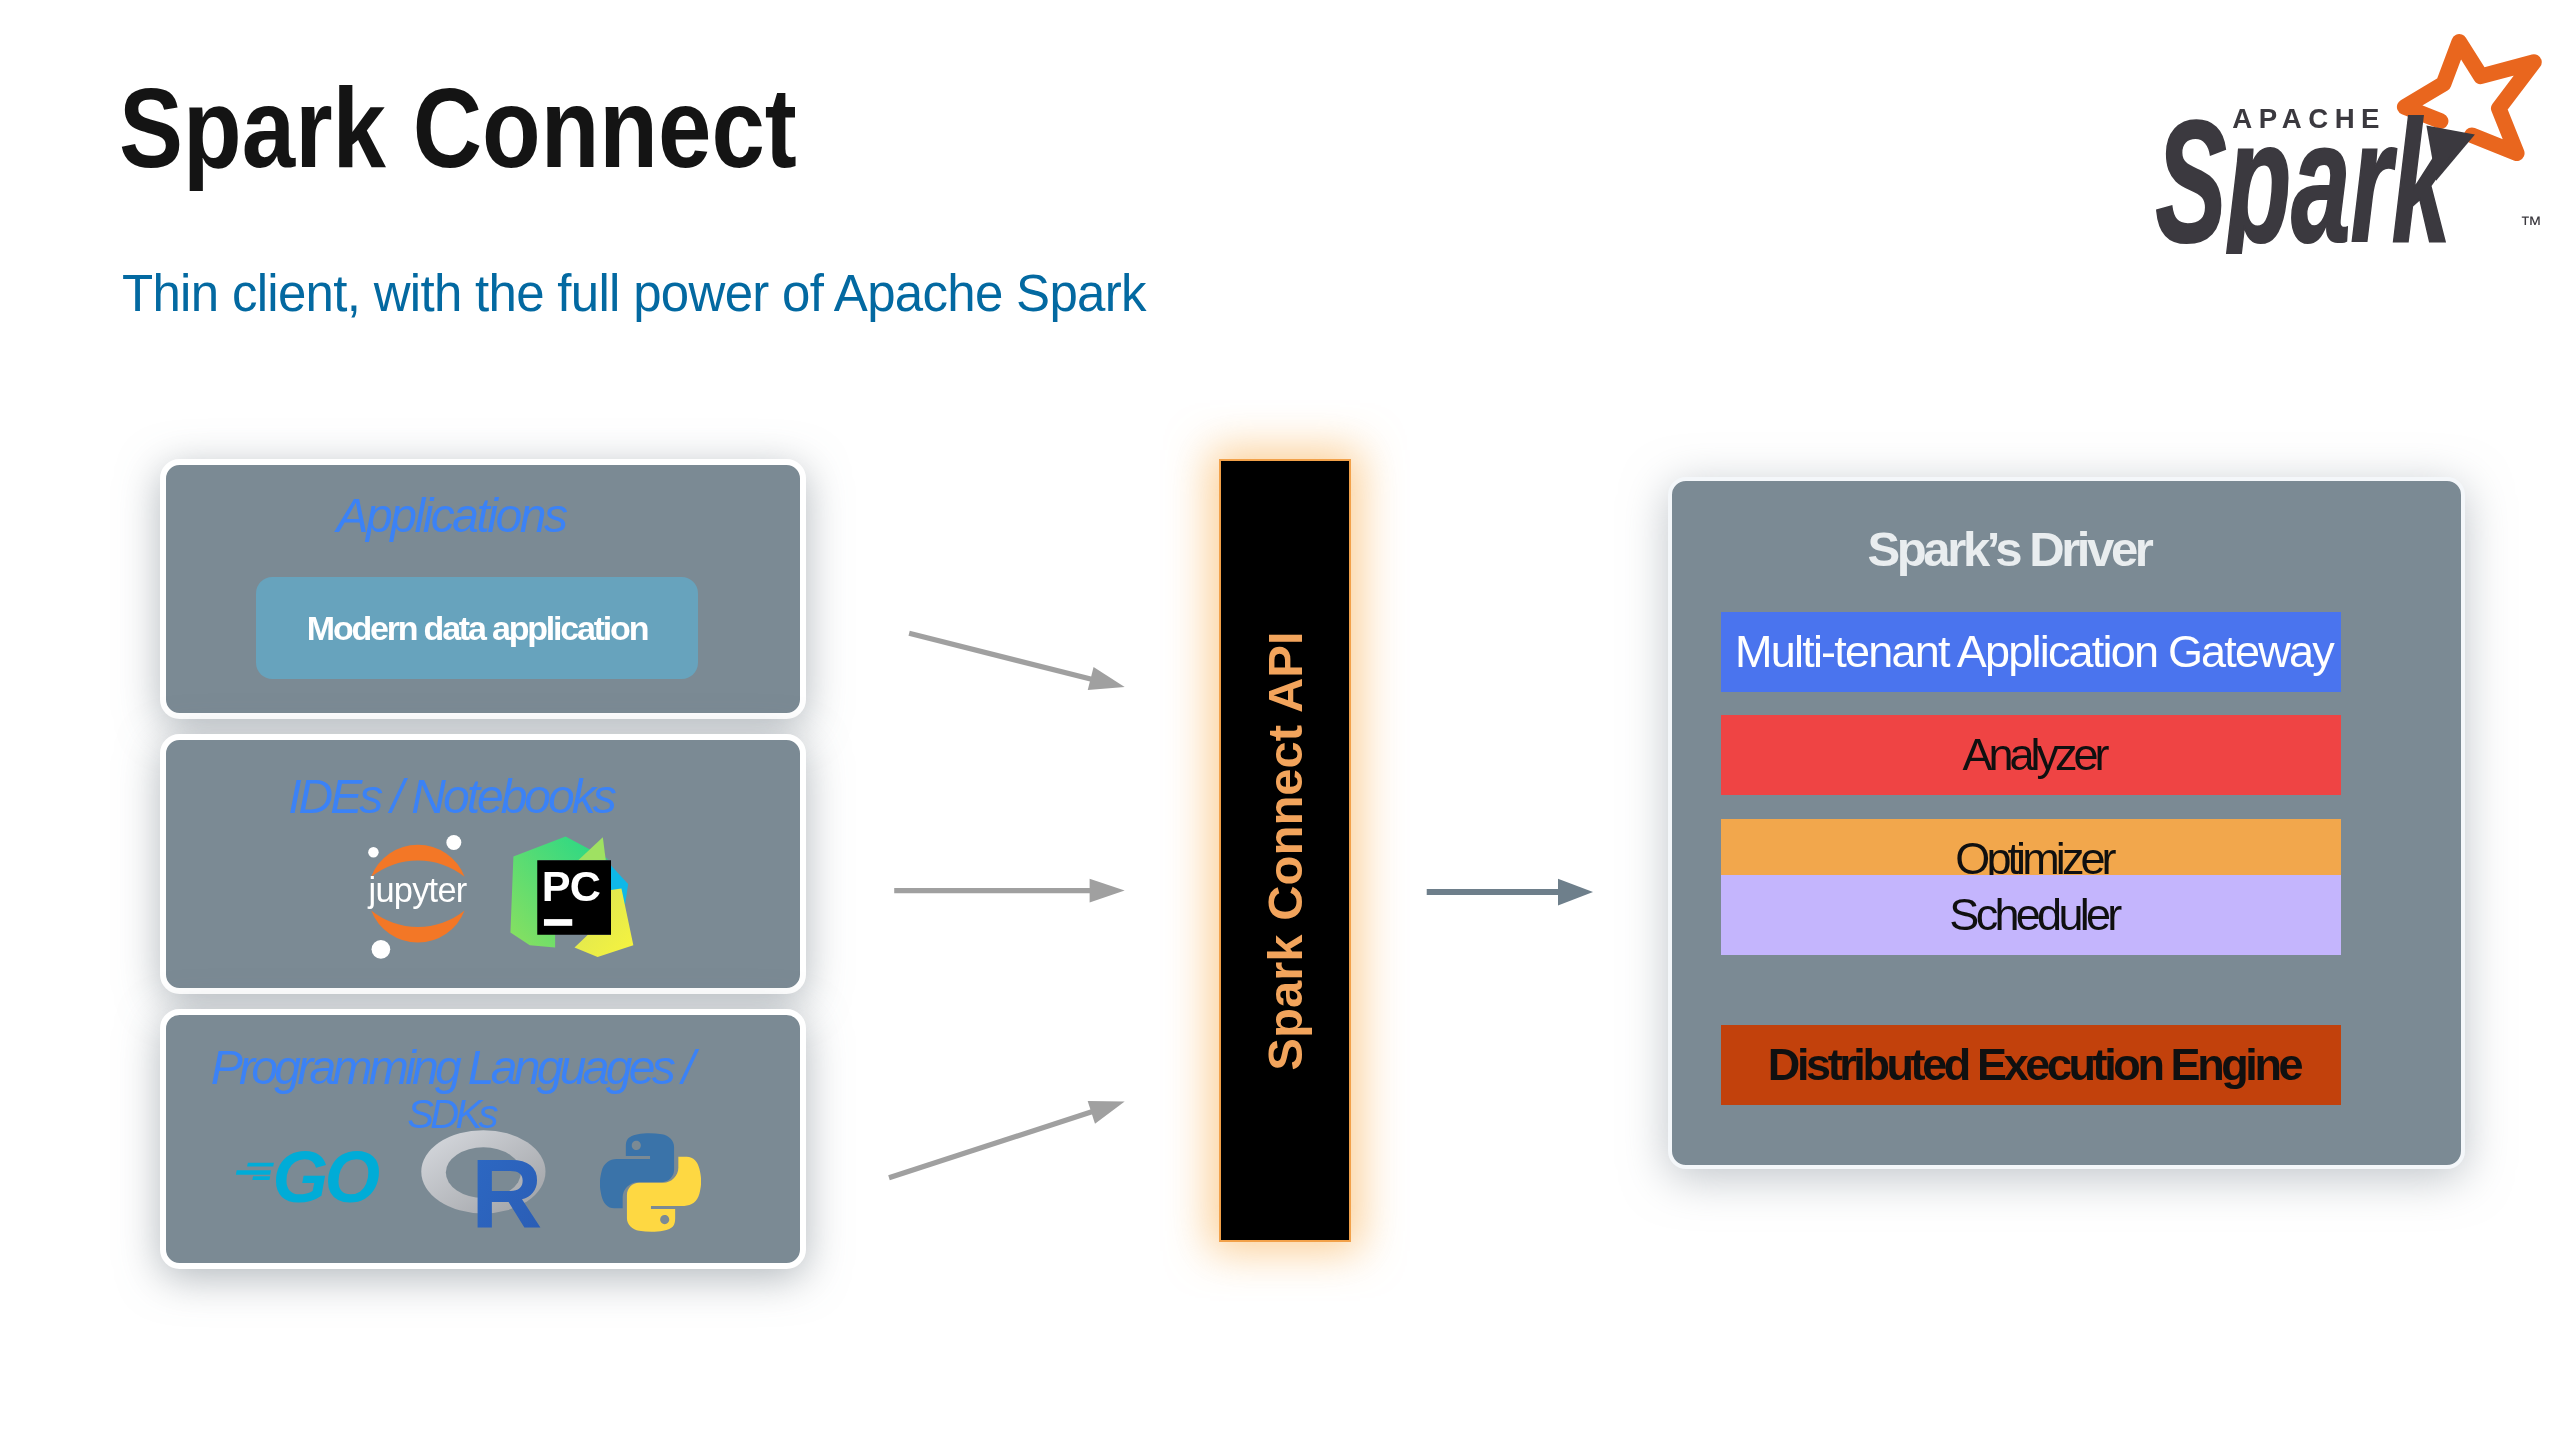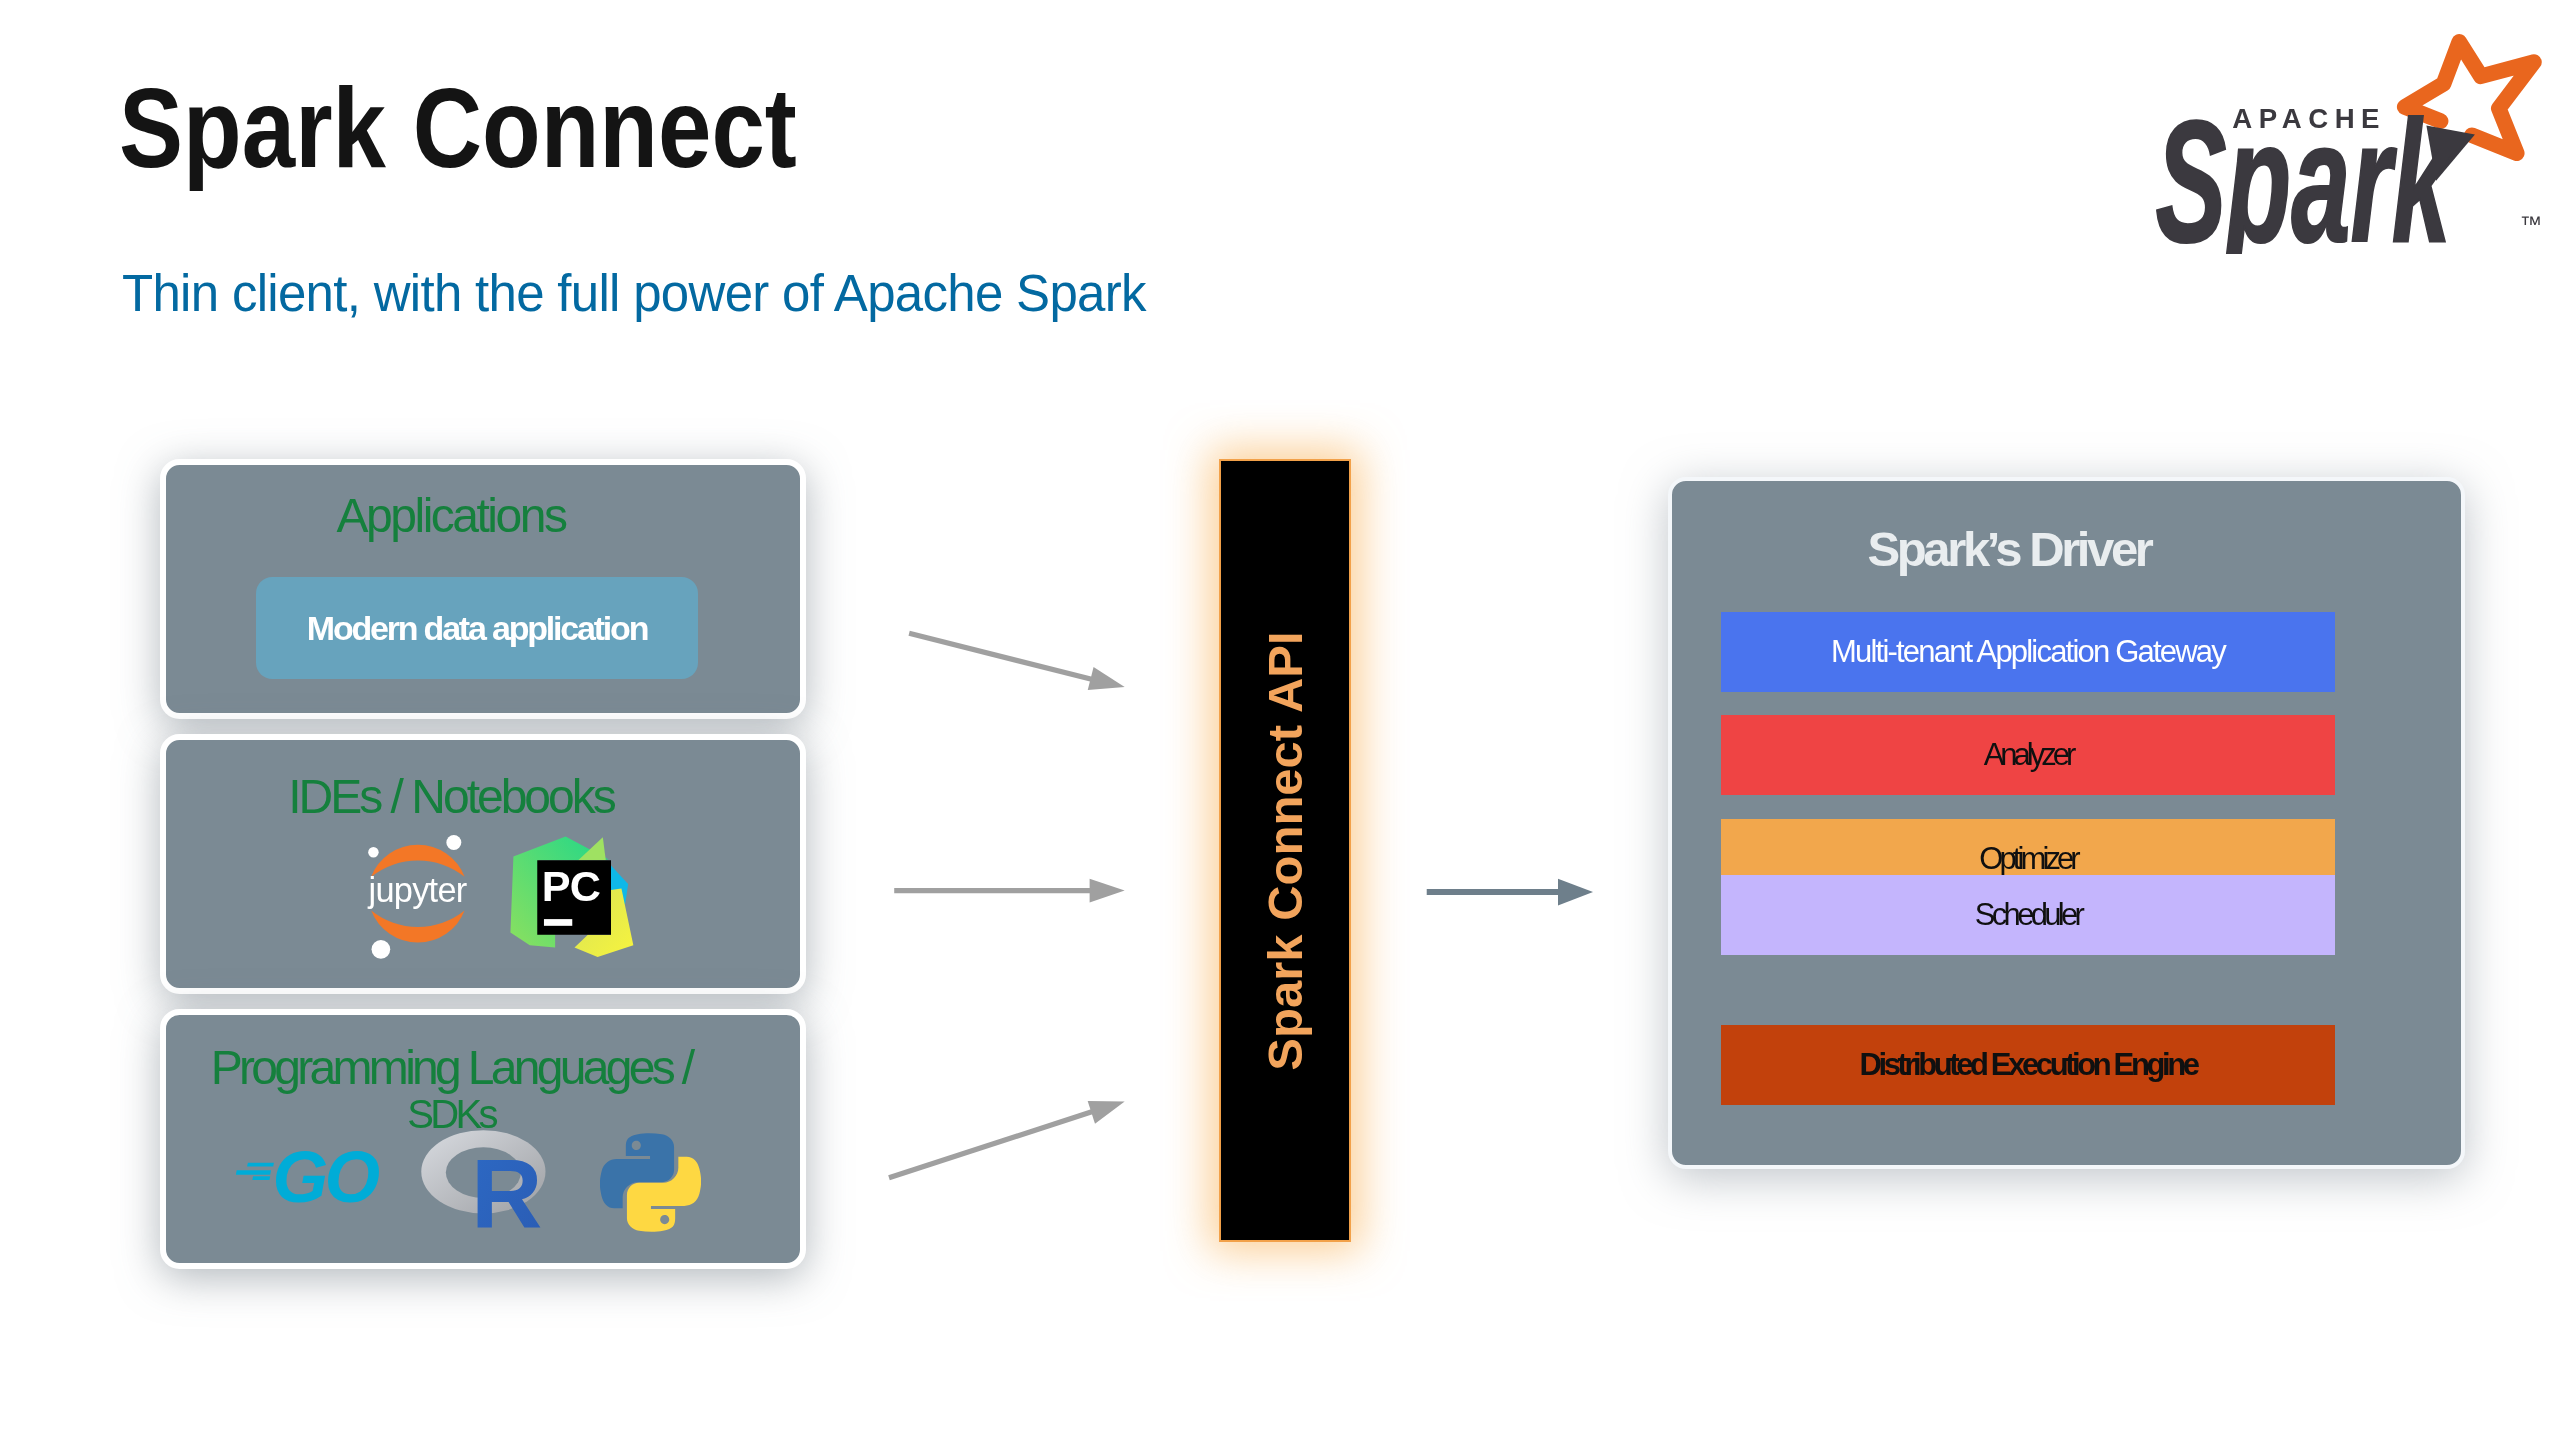--- a/index.html
+++ b/index.html
@@ -4,30 +4,30 @@
 <style>
 html,body{margin:0;padding:0;}
 body{width:2576px;height:1447px;background:#ffffff;font-family:"Liberation Sans",sans-serif;position:relative;overflow:hidden;}
 .abs{position:absolute;}
 #title{position:absolute;left:119px;top:63px;font-size:113px;font-weight:bold;color:#141414;letter-spacing:0;transform:scaleX(0.85);transform-origin:0 0;white-space:nowrap;}
 #subtitle{position:absolute;left:122px;top:264px;font-size:51px;color:#0369a1;letter-spacing:-0.7px;white-space:nowrap;}
 .gbox{position:absolute;left:160px;width:634px;height:248px;background:#7b8a94;border:6px solid #ffffff;border-radius:19.4px;box-shadow:0 9px 41px rgba(115,125,135,.55);}
 #b1{top:459px;}
 #b2{top:734px;}
 #b3{top:1009px;}
-.btitle{position:absolute;width:582px;text-align:center;color:#15803d;font-size:48px;}
+.btitle{position:absolute;width:582px;text-align:center;color:#3b82f6;font-size:48px;font-style:italic;}
 #t1{left:160px;top:488px;letter-spacing:-2.5px;}
 #t2{left:160px;top:769px;letter-spacing:-3px;}
 #t3{left:160px;top:1046px;letter-spacing:-3.7px;line-height:44px;}
 #mda{position:absolute;left:256px;top:577px;width:442px;height:102px;background:#67a3bd;border-radius:16.4px;display:flex;align-items:center;justify-content:center;color:#ffffff;font-weight:bold;font-size:34px;letter-spacing:-2.2px;text-align:right;}
 #bar{position:absolute;left:1219px;top:459px;width:128px;height:779px;background:#000000;border:2.2px solid #f2a149;box-shadow:0 0 41px 10.4px rgba(247,166,60,.55);display:flex;align-items:center;justify-content:center;}
 #bar span{transform:rotate(-90deg);white-space:nowrap;color:#f2a45c;font-weight:bold;font-size:49px;}
 #rbox{position:absolute;left:1668px;top:477px;width:797px;height:692px;background:#7b8a94;border:4.5px solid #f4f7fa;border-radius:18px;box-shadow:0 9px 45px rgba(130,140,150,.5);box-sizing:border-box;}
 #rtitle{position:absolute;left:1668px;top:521px;width:682px;text-align:center;color:#e9edef;font-size:49px;font-weight:bold;letter-spacing:-3.4px;}
-.row{position:absolute;left:1721px;width:614px;height:80px;display:flex;align-items:center;justify-content:center;font-size:31px;color:#101010;}
+.row{position:absolute;left:1721px;width:614px;height:80px;display:flex;align-items:center;justify-content:center;font-size:45px;color:#101010;padding-left:6px;}
 #r1{top:612px;background:#4a74ee;color:#ffffff;letter-spacing:-1.8px;}
 #r2{top:715px;background:#ef4444;letter-spacing:-4px;}
 #r3{top:819px;background:#f2a74c;letter-spacing:-3.9px;}
 #r4{top:875px;background:#c4b5fd;letter-spacing:-3.7px;}
 #r5{top:1025px;background:#c2410c;letter-spacing:-3.4px;font-weight:bold;}
 </style>
 </head>
 <body>
 <div id="title">Spark Connect</div>
 <div id="subtitle">Thin client, with the full power of Apache Spark</div>

